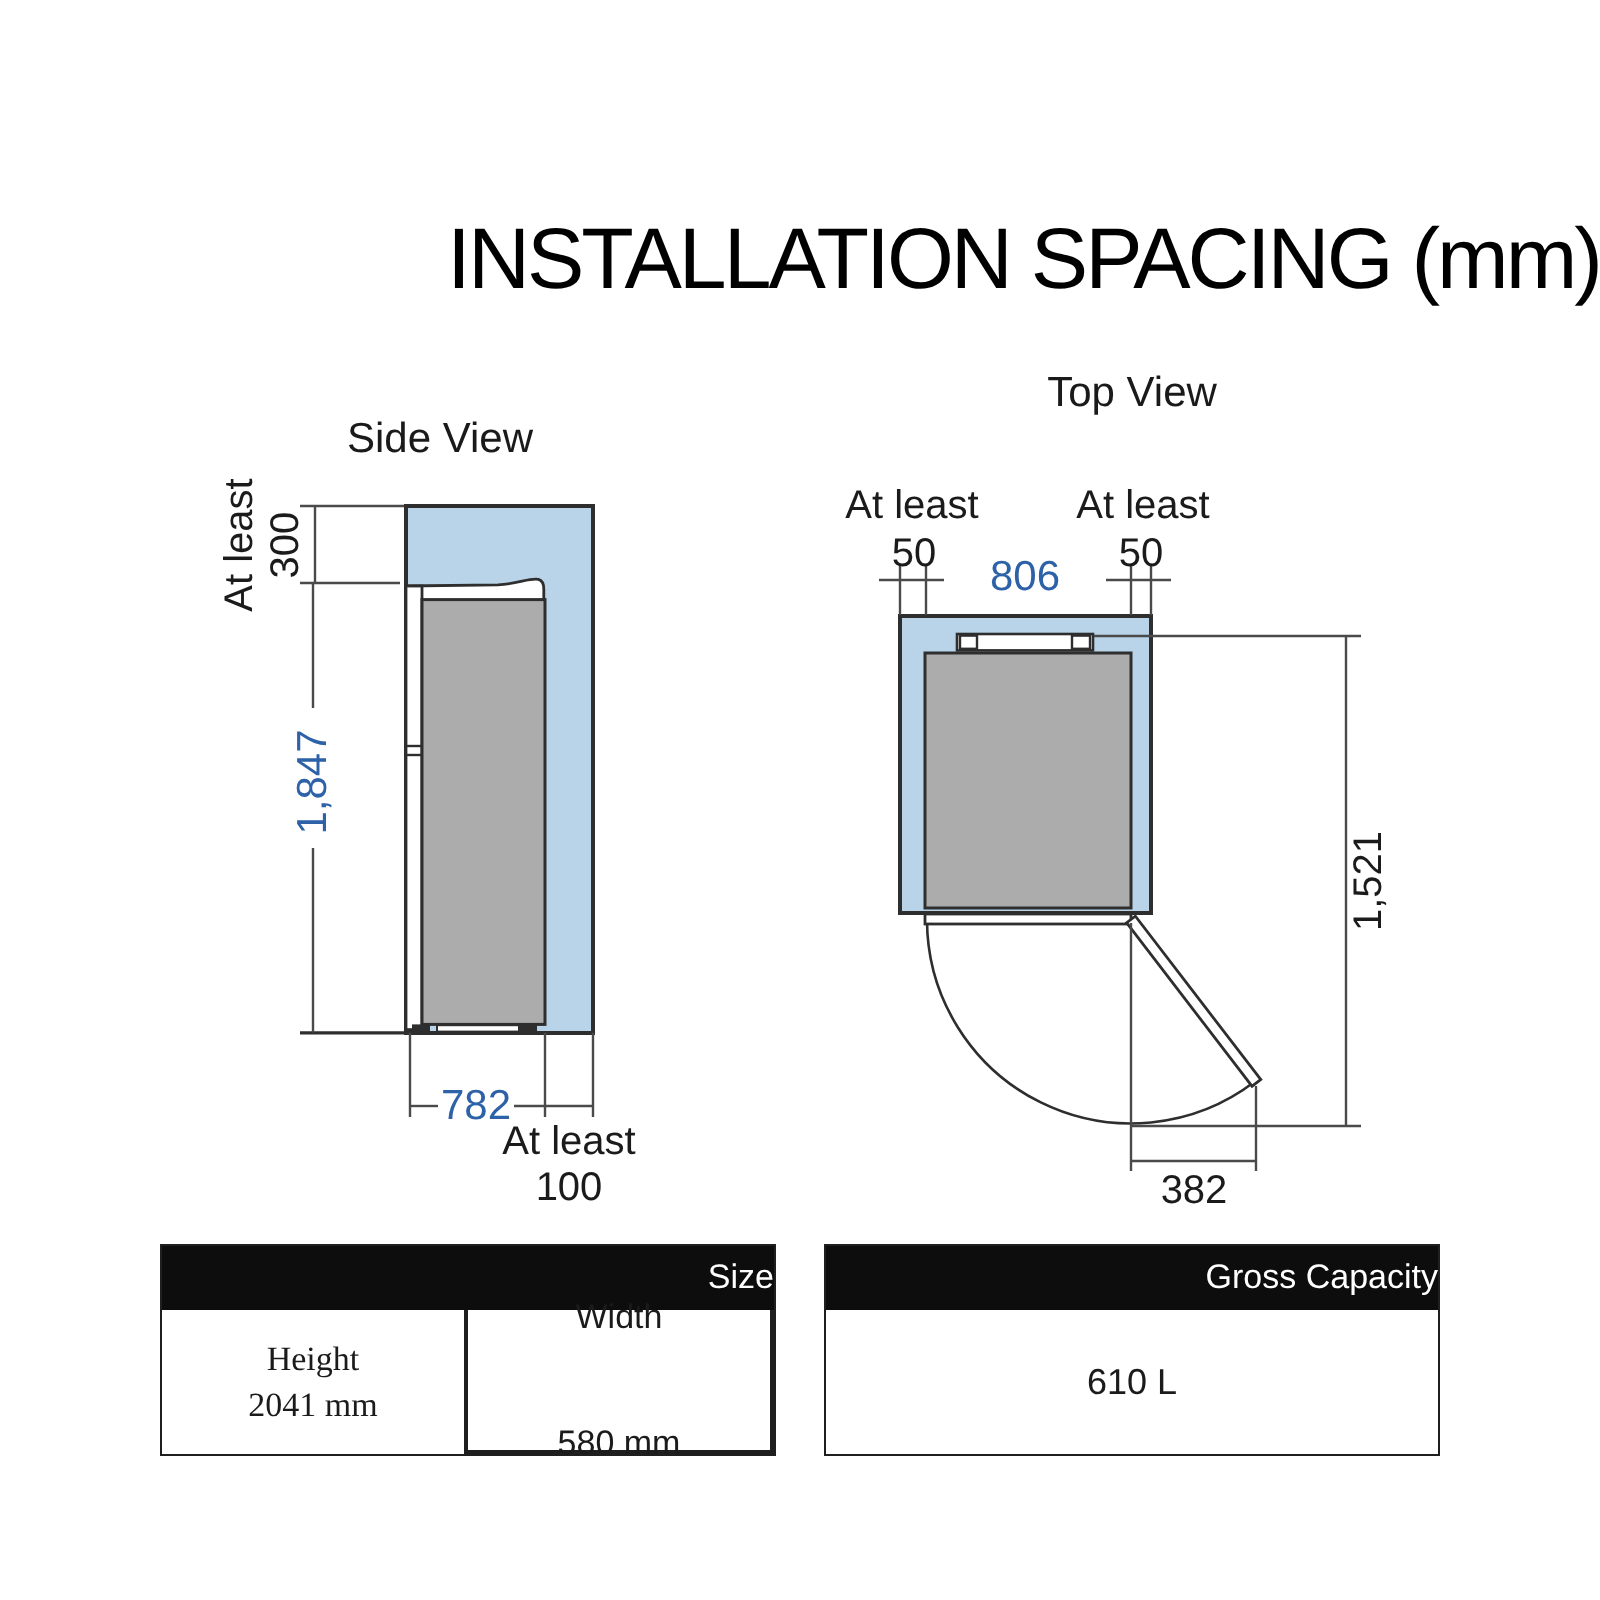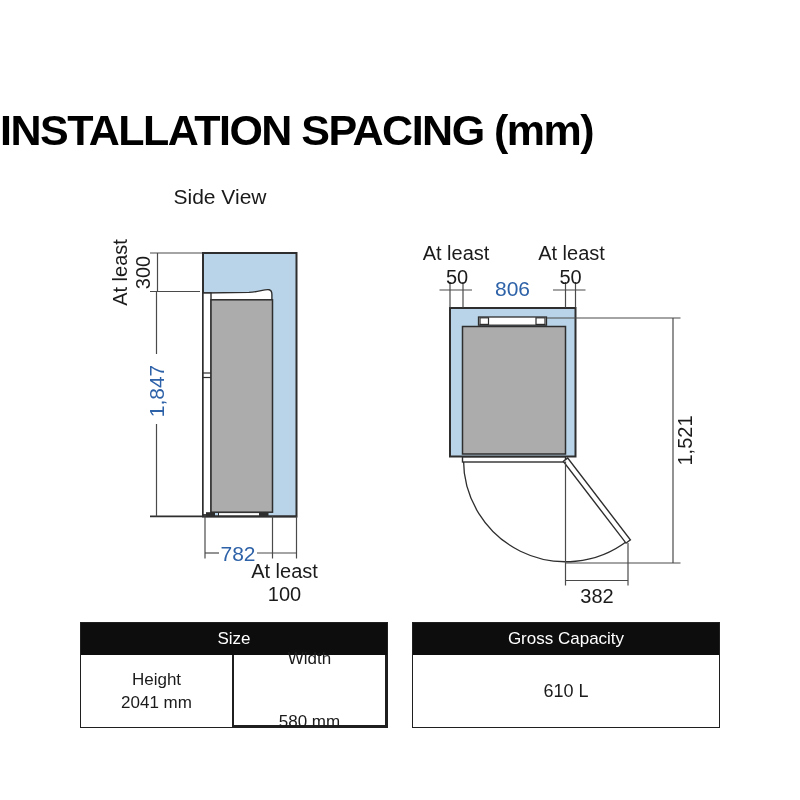--- a/index.html
+++ b/index.html
@@ -1,64 +1,65 @@
 <!DOCTYPE html>
 <html style="--clearance: #B9D4E8; --body: #ACACAC; --outline: #2E2E2E; --dimline: #4A4A4A; --dim-blue: #2E62A8;"><head>
 <meta charset="utf-8">
 <style>
   html,body{margin:0;padding:0;background:#fff;}
   #canvas{
     position:relative;width:800px;height:800px;background:#ffffff;
     font-family:"Liberation Sans","DejaVu Sans",sans-serif;overflow:hidden;
   }
   .page-title{
-    position:absolute;left:0;top:106px;width:800px;text-align:left;
-    font-size:43px;font-weight:bold;letter-spacing:-1.5px;color:#000;
+    position:absolute;left:0;top:106px;width:800px;text-align:right;
+    font-size:43px;font-weight:normal;letter-spacing:-1.5px;color:#000;
     white-space:nowrap;
   }
   .view-label{
     position:absolute;top:185px;width:220px;text-align:center;
     font-size:21px;color:#1a1a1a;
   }
-  #side-view-label{left:110px;}
+  #side-view-label{left:110px;margin-top:23px;}
   #top-view-label{left:456px;}
   svg{position:absolute;left:0;top:0;}
   svg text{font-family:"Liberation Sans","DejaVu Sans",sans-serif;fill:#1b1b1b;}
   svg text.dim-blue{fill:var(--dim-blue);}
   .spec-table{
     position:absolute;top:622px;width:308px;border:1px solid #1f1f1f;
     background:#fff;box-sizing:border-box;
   }
   #size-table{left:80px;}
   #capacity-table{left:412px;}
   .spec-header{
     background:#0d0d0d;color:#fff;height:32px;line-height:32px;
-    text-align:center;font-size:17px;
+    text-align:right;font-size:17px;
   }
   .spec-body{display:flex;height:72px;}
   .spec-cell{
     flex:1;display:flex;flex-direction:column;justify-content:center;
     align-items:center;font-size:17px;line-height:23px;color:#1b1b1b;
     border-left:1px solid #1f1f1f;
   }
-  .spec-cell:first-child{border-left:none;}
+  .spec-cell:first-child{border-left:none;font-family:Liberation Serif, serif;}
   .spec-cell.emph{border-left:2px solid #1f1f1f;border-right:2px solid #1f1f1f;border-bottom:2px solid #1f1f1f;gap:40px;}
   .spec-cell.emph + .spec-cell{border-left:none;}
   .spec-single{
     height:72px;display:flex;justify-content:center;align-items:center;
     font-size:18px;color:#1b1b1b;
   }
 </style>
 </head>
 <body>
 
 <div id="canvas">
 
   <div class="page-title">INSTALLATION SPACING (mm)</div>
   <div class="view-label" id="side-view-label">Side View</div>
+  <div class="view-label" id="top-view-label">Top View</div>
 
   <svg width="800" height="800" viewBox="0 0 800 800">
 
     <g>
 
       <rect x="203" y="253" width="93.5" height="263.5" fill="var(--clearance)" stroke="var(--outline)" stroke-width="2"></rect>
 
       <line x1="150" y1="516.4" x2="296.5" y2="516.4" stroke="var(--outline)" stroke-width="1.6"></line>
 
       <path d="M203,300.2 L203,293 L249,292.4 C259,292 264.5,288.9 269.2,289.7 C271.6,290.3 271.9,292.5 271.9,294.6 L271.9,300.2 Z" fill="#ffffff" stroke="var(--outline)" stroke-width="1.4"></path>

